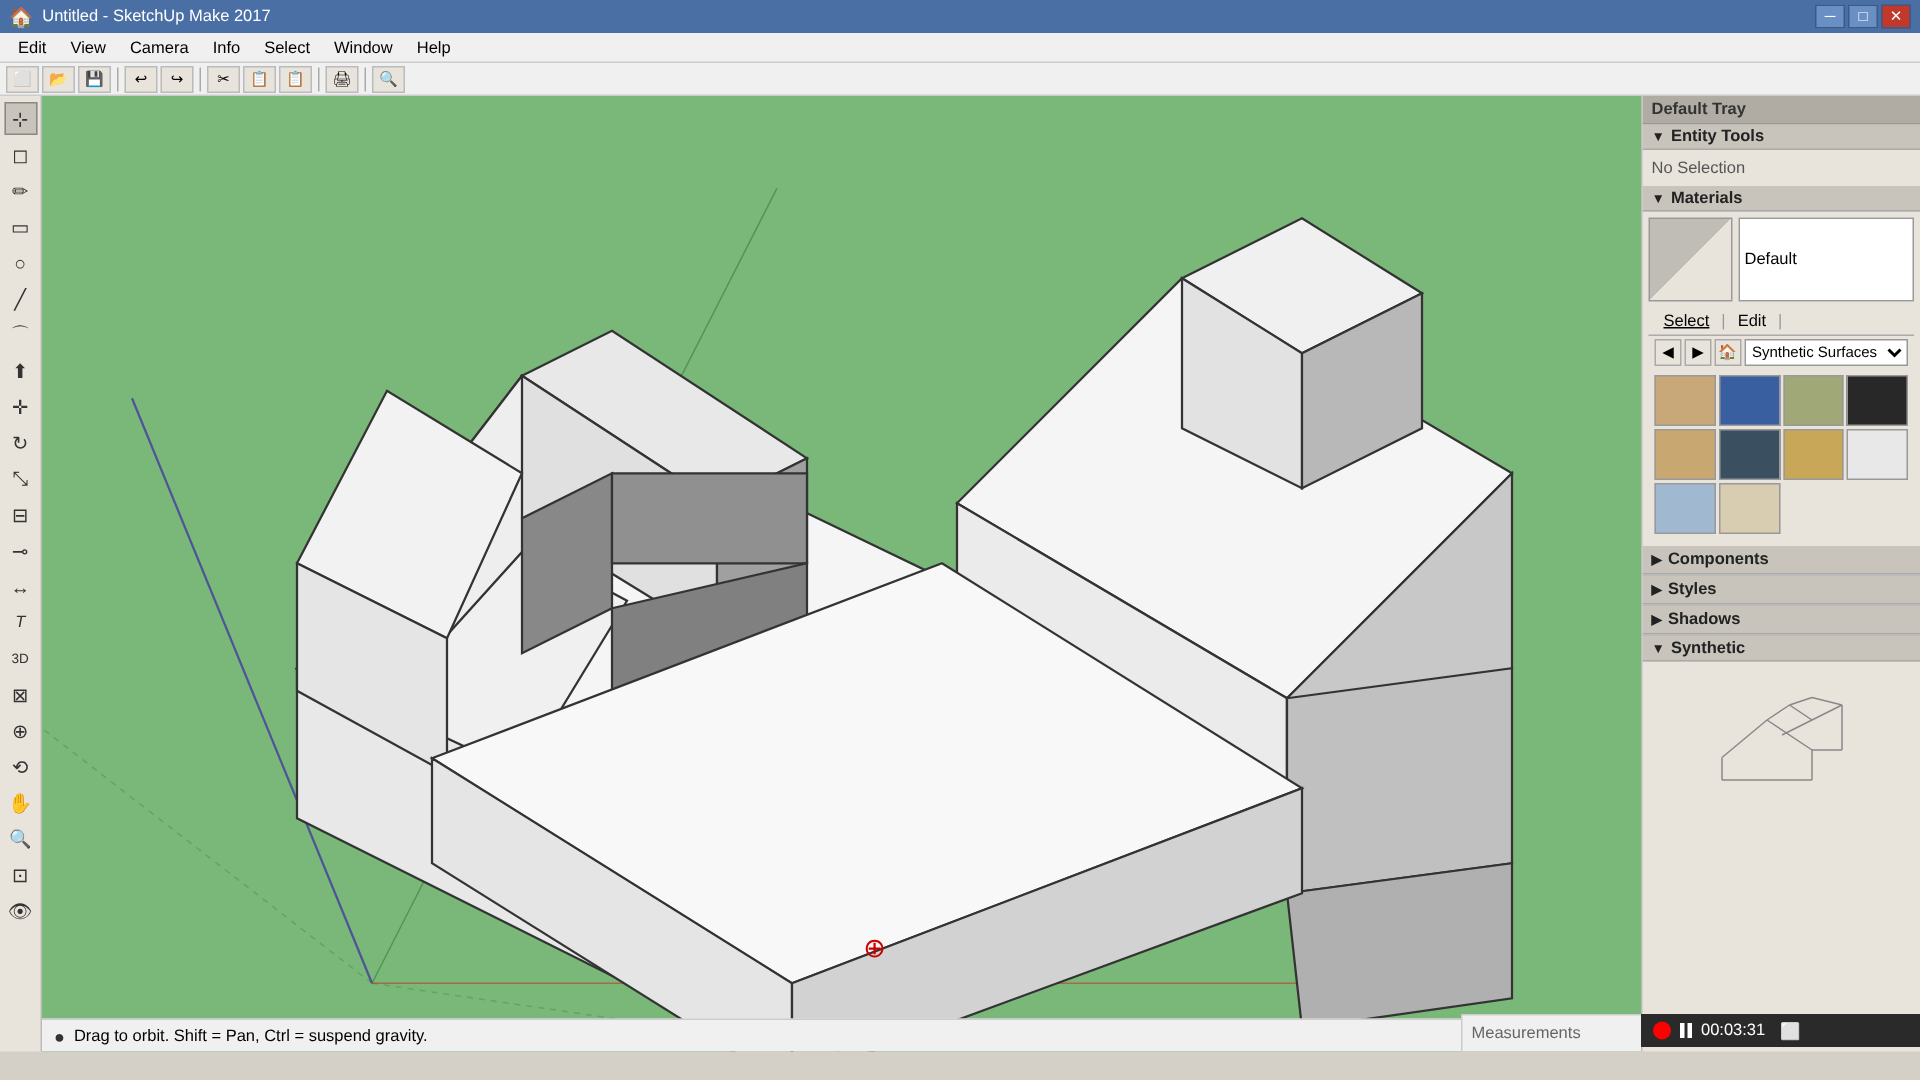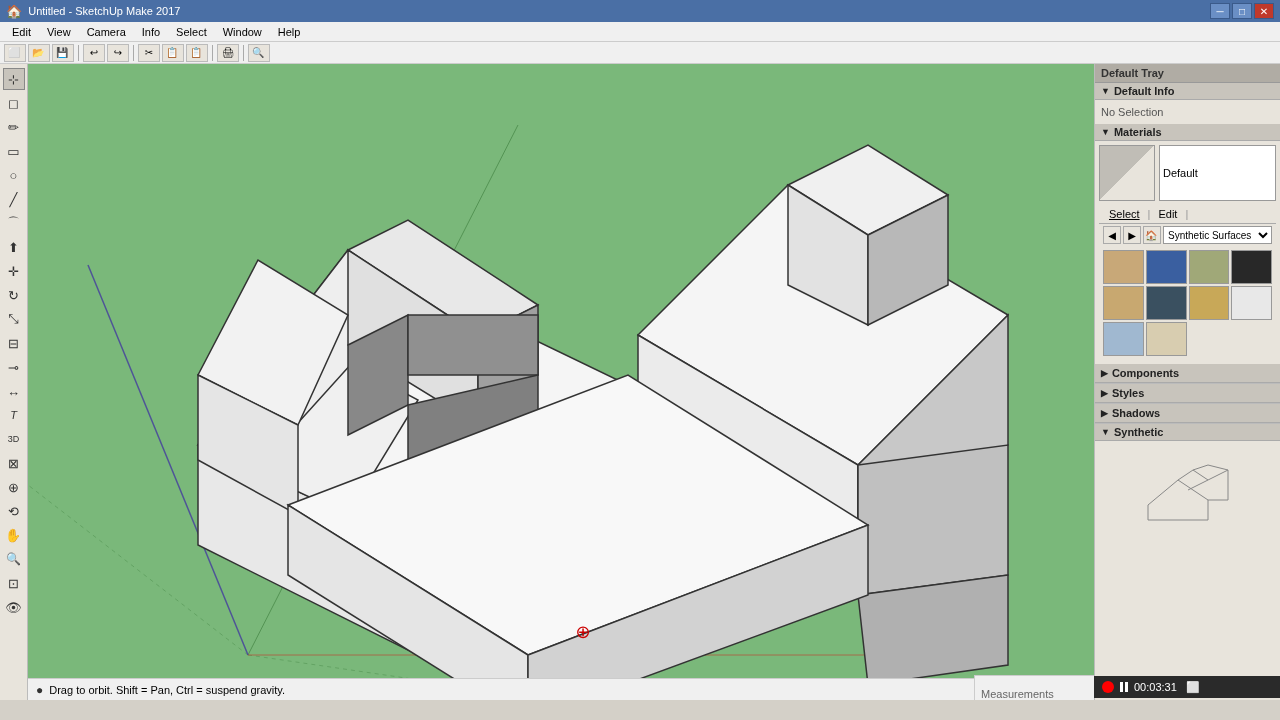--- a/index.html
+++ b/index.html
@@ -127,21 +127,21 @@
       display: flex; align-items: center; gap: 4px; padding: 0 8px; font-size: 11px;
       z-index: 10;
       margin-top: 48px;
     }
     .rec-dot { width: 12px; height: 12px; background: red; border-radius: 50%; }
 
     
     #measurements-bar {
       position: absolute; bottom: 0; right: 0; height: 22px;
       background: #f0f0f0; border-top: 1px solid #ccc; border-left: 1px solid #ccc;
-      display: flex; align-items: flex-start; padding: 12px 6px; font-size: 11px; min-width: 120px;
+      display: flex; align-items: center; padding: 12px 6px; font-size: 11px; min-width: 120px;
     }
 
     
     #status-indicator { margin-right: 6px; }
 
     
     #top-toolbar {
       width: 100%; height: 22px; background: #f0f0f0; border-bottom: 1px solid #ccc;
       display: flex; align-items: center; padding: 0 4px; gap: 2px;
     }
@@ -298,21 +298,21 @@
 
   <div id="right-panel">
 
     <div id="tray-header">
       <span>Default Tray</span>
     </div>
 
     <div>
       <div class="panel-header">
         <span class="panel-arrow">▼</span>
-        <span>Default Info</span>
+        <span>Entity Tools</span>
       </div>
       <div id="entity-info">
         <div id="no-selection">No Selection</div>
       </div>
     </div>
 
     <div id="materials-section">
       <div class="panel-header">
         <span class="panel-arrow">▼</span>
         <span>Materials</span>

